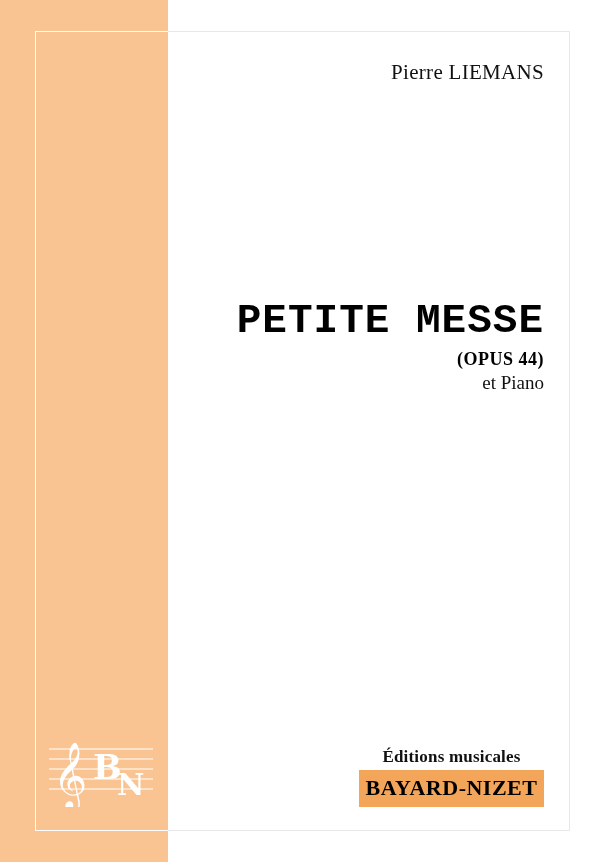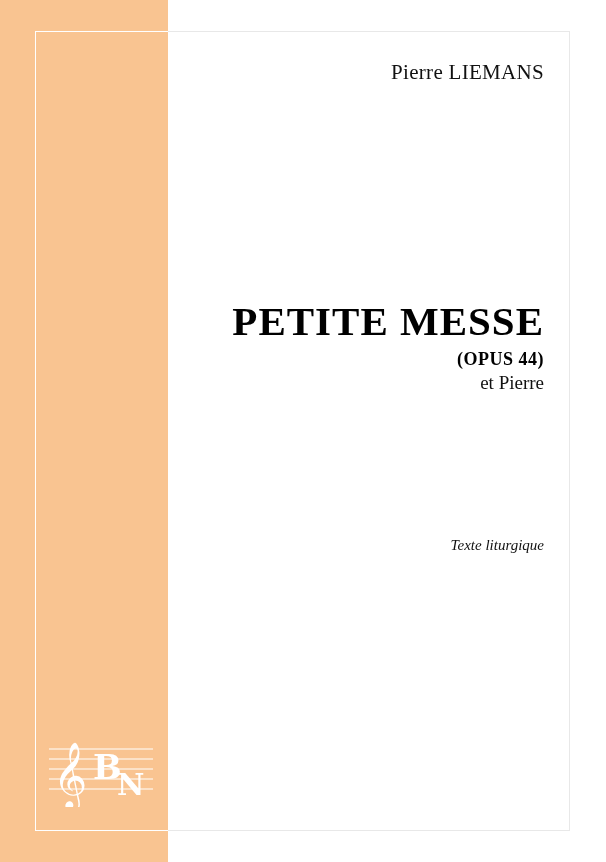--- a/index.html
+++ b/index.html
@@ -77,20 +77,21 @@
     width: 360px;
     text-align: right;
   }
   .main-title {
     font-size: 41px;
     font-weight: bold;
     letter-spacing: 1px;
     color: #000000;
     line-height: 1.05;
     white-space: nowrap;
+    font-family: Liberation Mono, monospace;
   }
   .opus {
     margin-top: 6px;
     font-size: 18px;
     font-weight: bold;
     color: #000000;
     letter-spacing: 0.5px;
   }
   .subtitle {
     margin-top: 18px;
@@ -152,25 +153,28 @@
   <div class="band-frame"></div>
 
   <div class="sheet">
     <div class="sheet-frame"></div>
 
     <div class="composer">Pierre LIEMANS</div>
 
     <div class="title-block">
       <div class="main-title">PETITE MESSE</div>
       <div class="opus">(OPUS 44)</div>
-      <div class="subtitle" style="margin-top:0;">et Pierre</div>
+      <div class="subtitle" style="margin-top:0;">et Piano</div>
     </div>
 
-    <div class="text-note">Texte liturgique</div>
 
+    <div class="publisher">
+      <div class="publisher-top">Éditions musicales</div>
+      <div class="publisher-bar">BAYARD-NIZET</div>
+    </div>
   </div>
 
   <div class="bn-logo">
     <svg width="108" height="74" viewBox="0 0 108 74" xmlns="http://www.w3.org/2000/svg">
       <g stroke="#ffffff" stroke-width="1.2" fill="none">
         <line x1="2" y1="16" x2="106" y2="16"></line>
         <line x1="2" y1="26" x2="106" y2="26"></line>
         <line x1="2" y1="36" x2="106" y2="36"></line>
         <line x1="2" y1="46" x2="106" y2="46"></line>
         <line x1="2" y1="56" x2="106" y2="56"></line>

